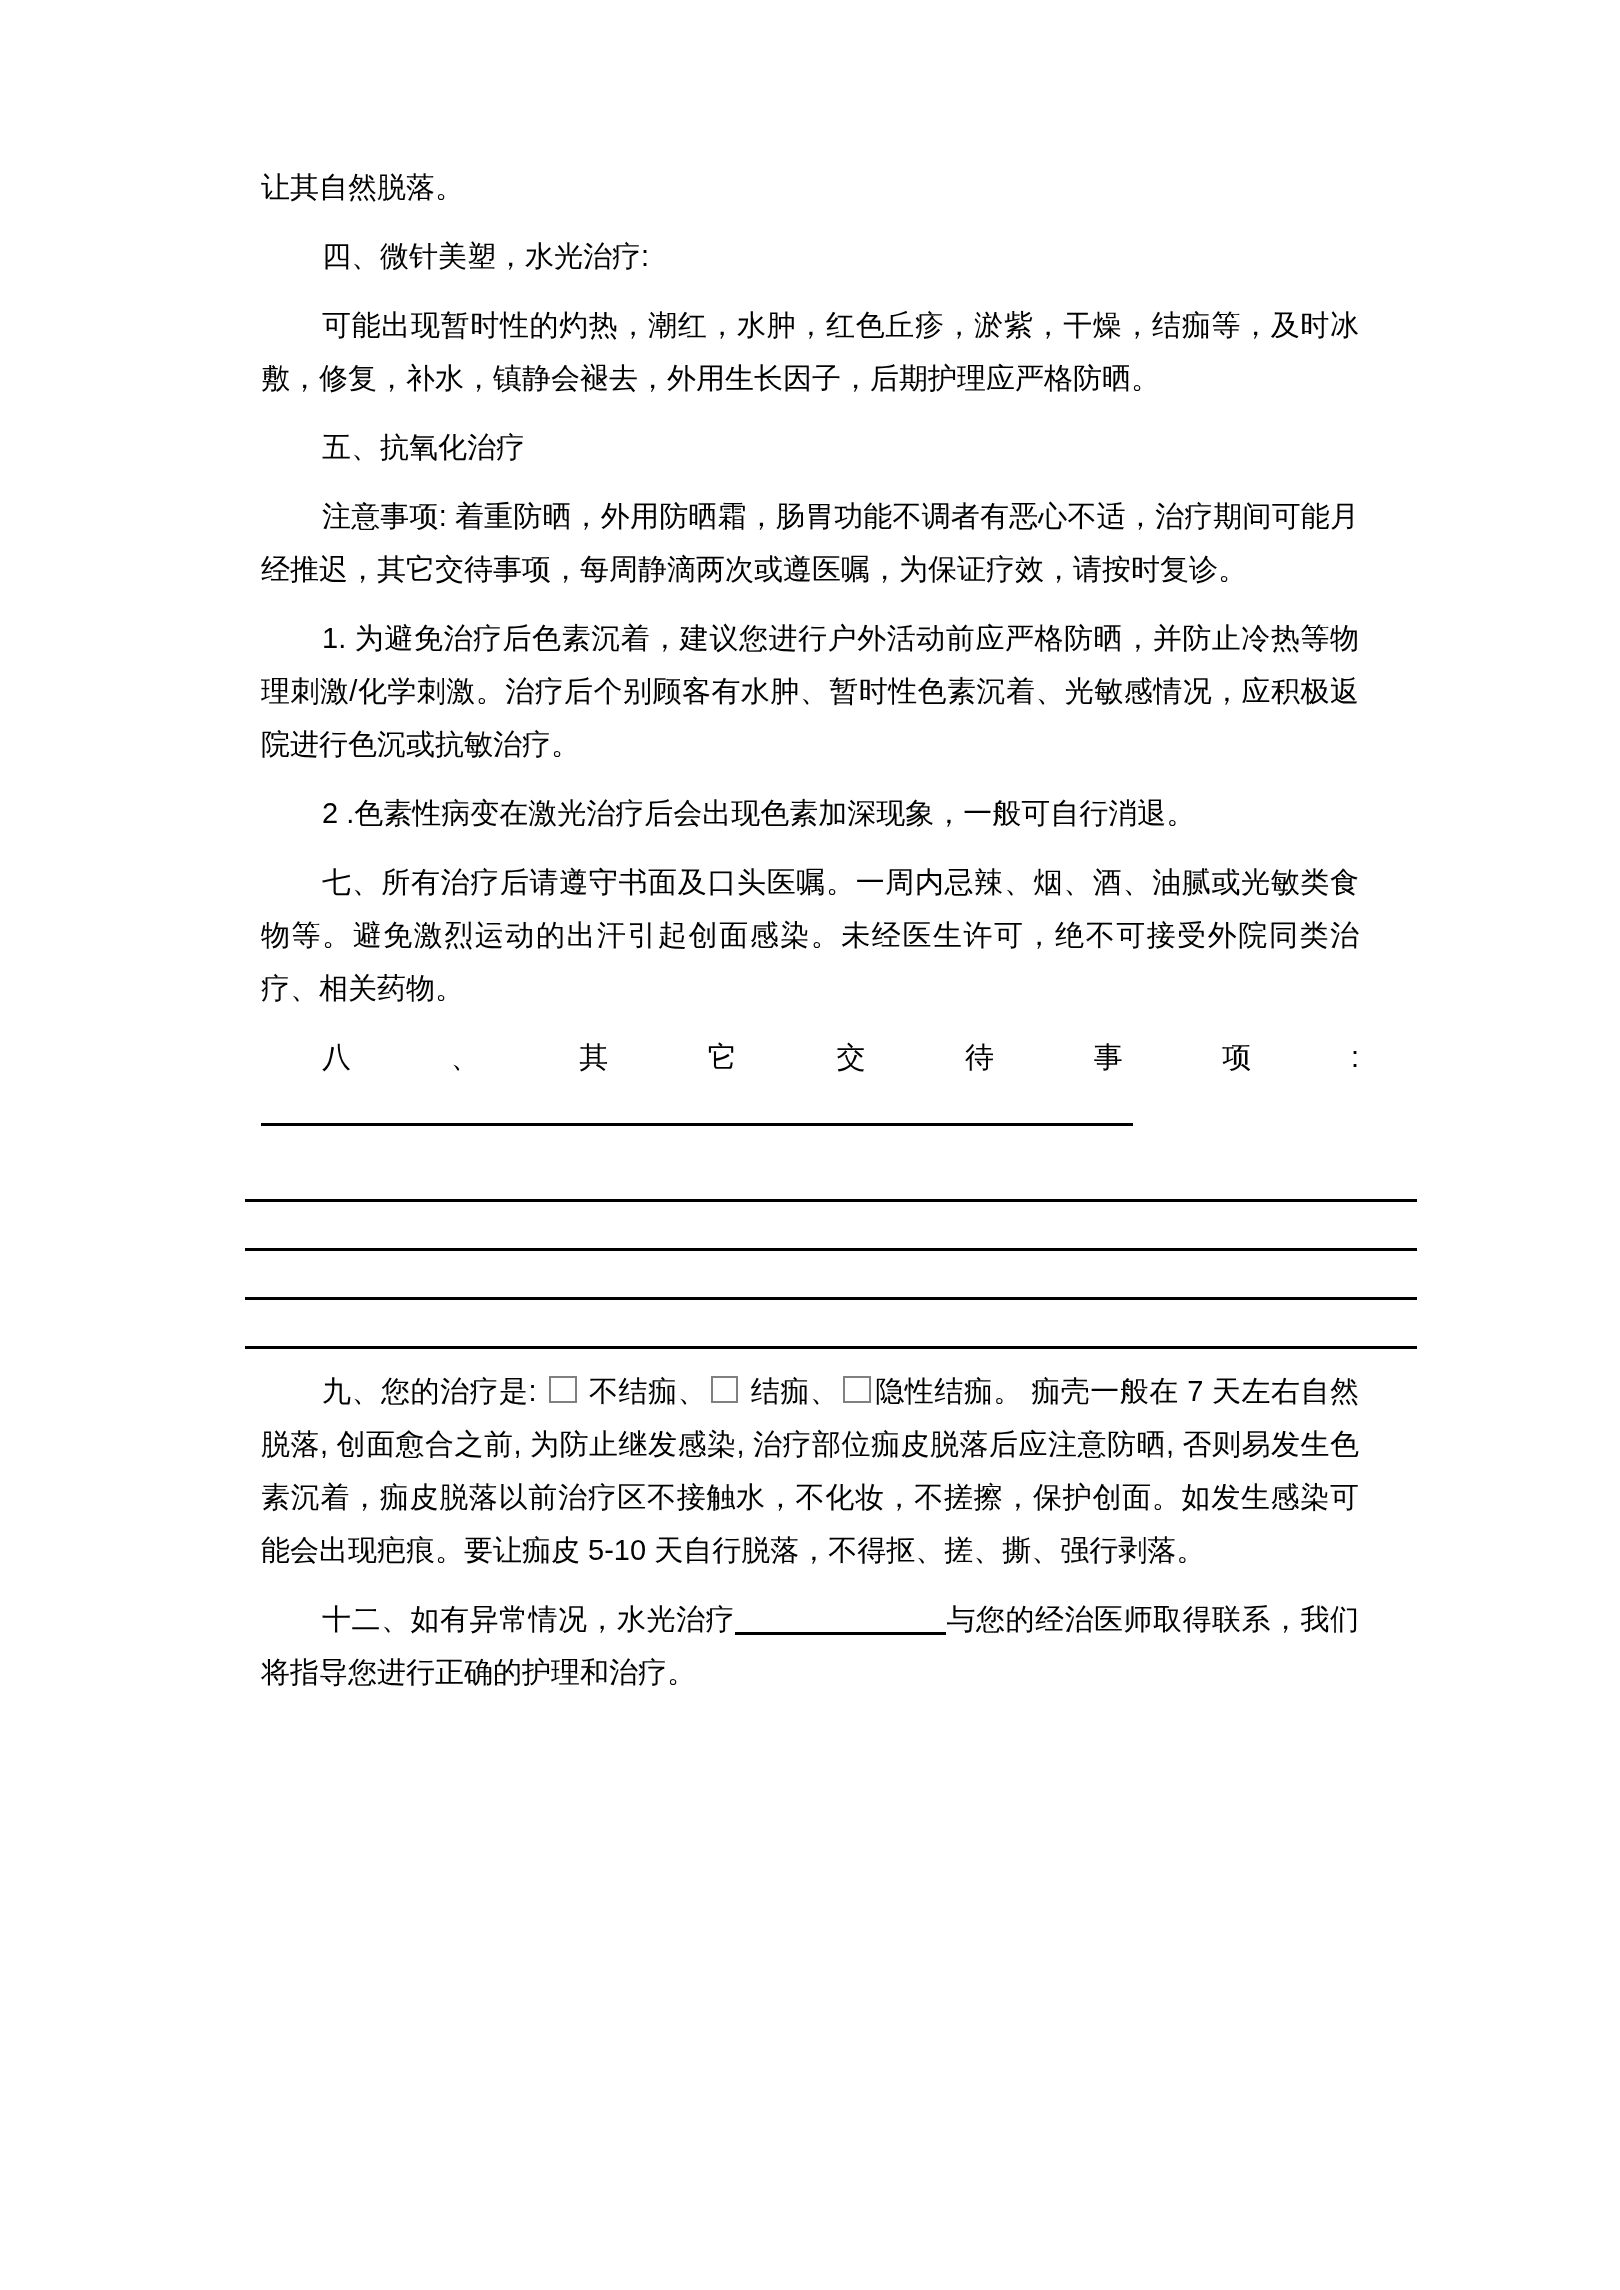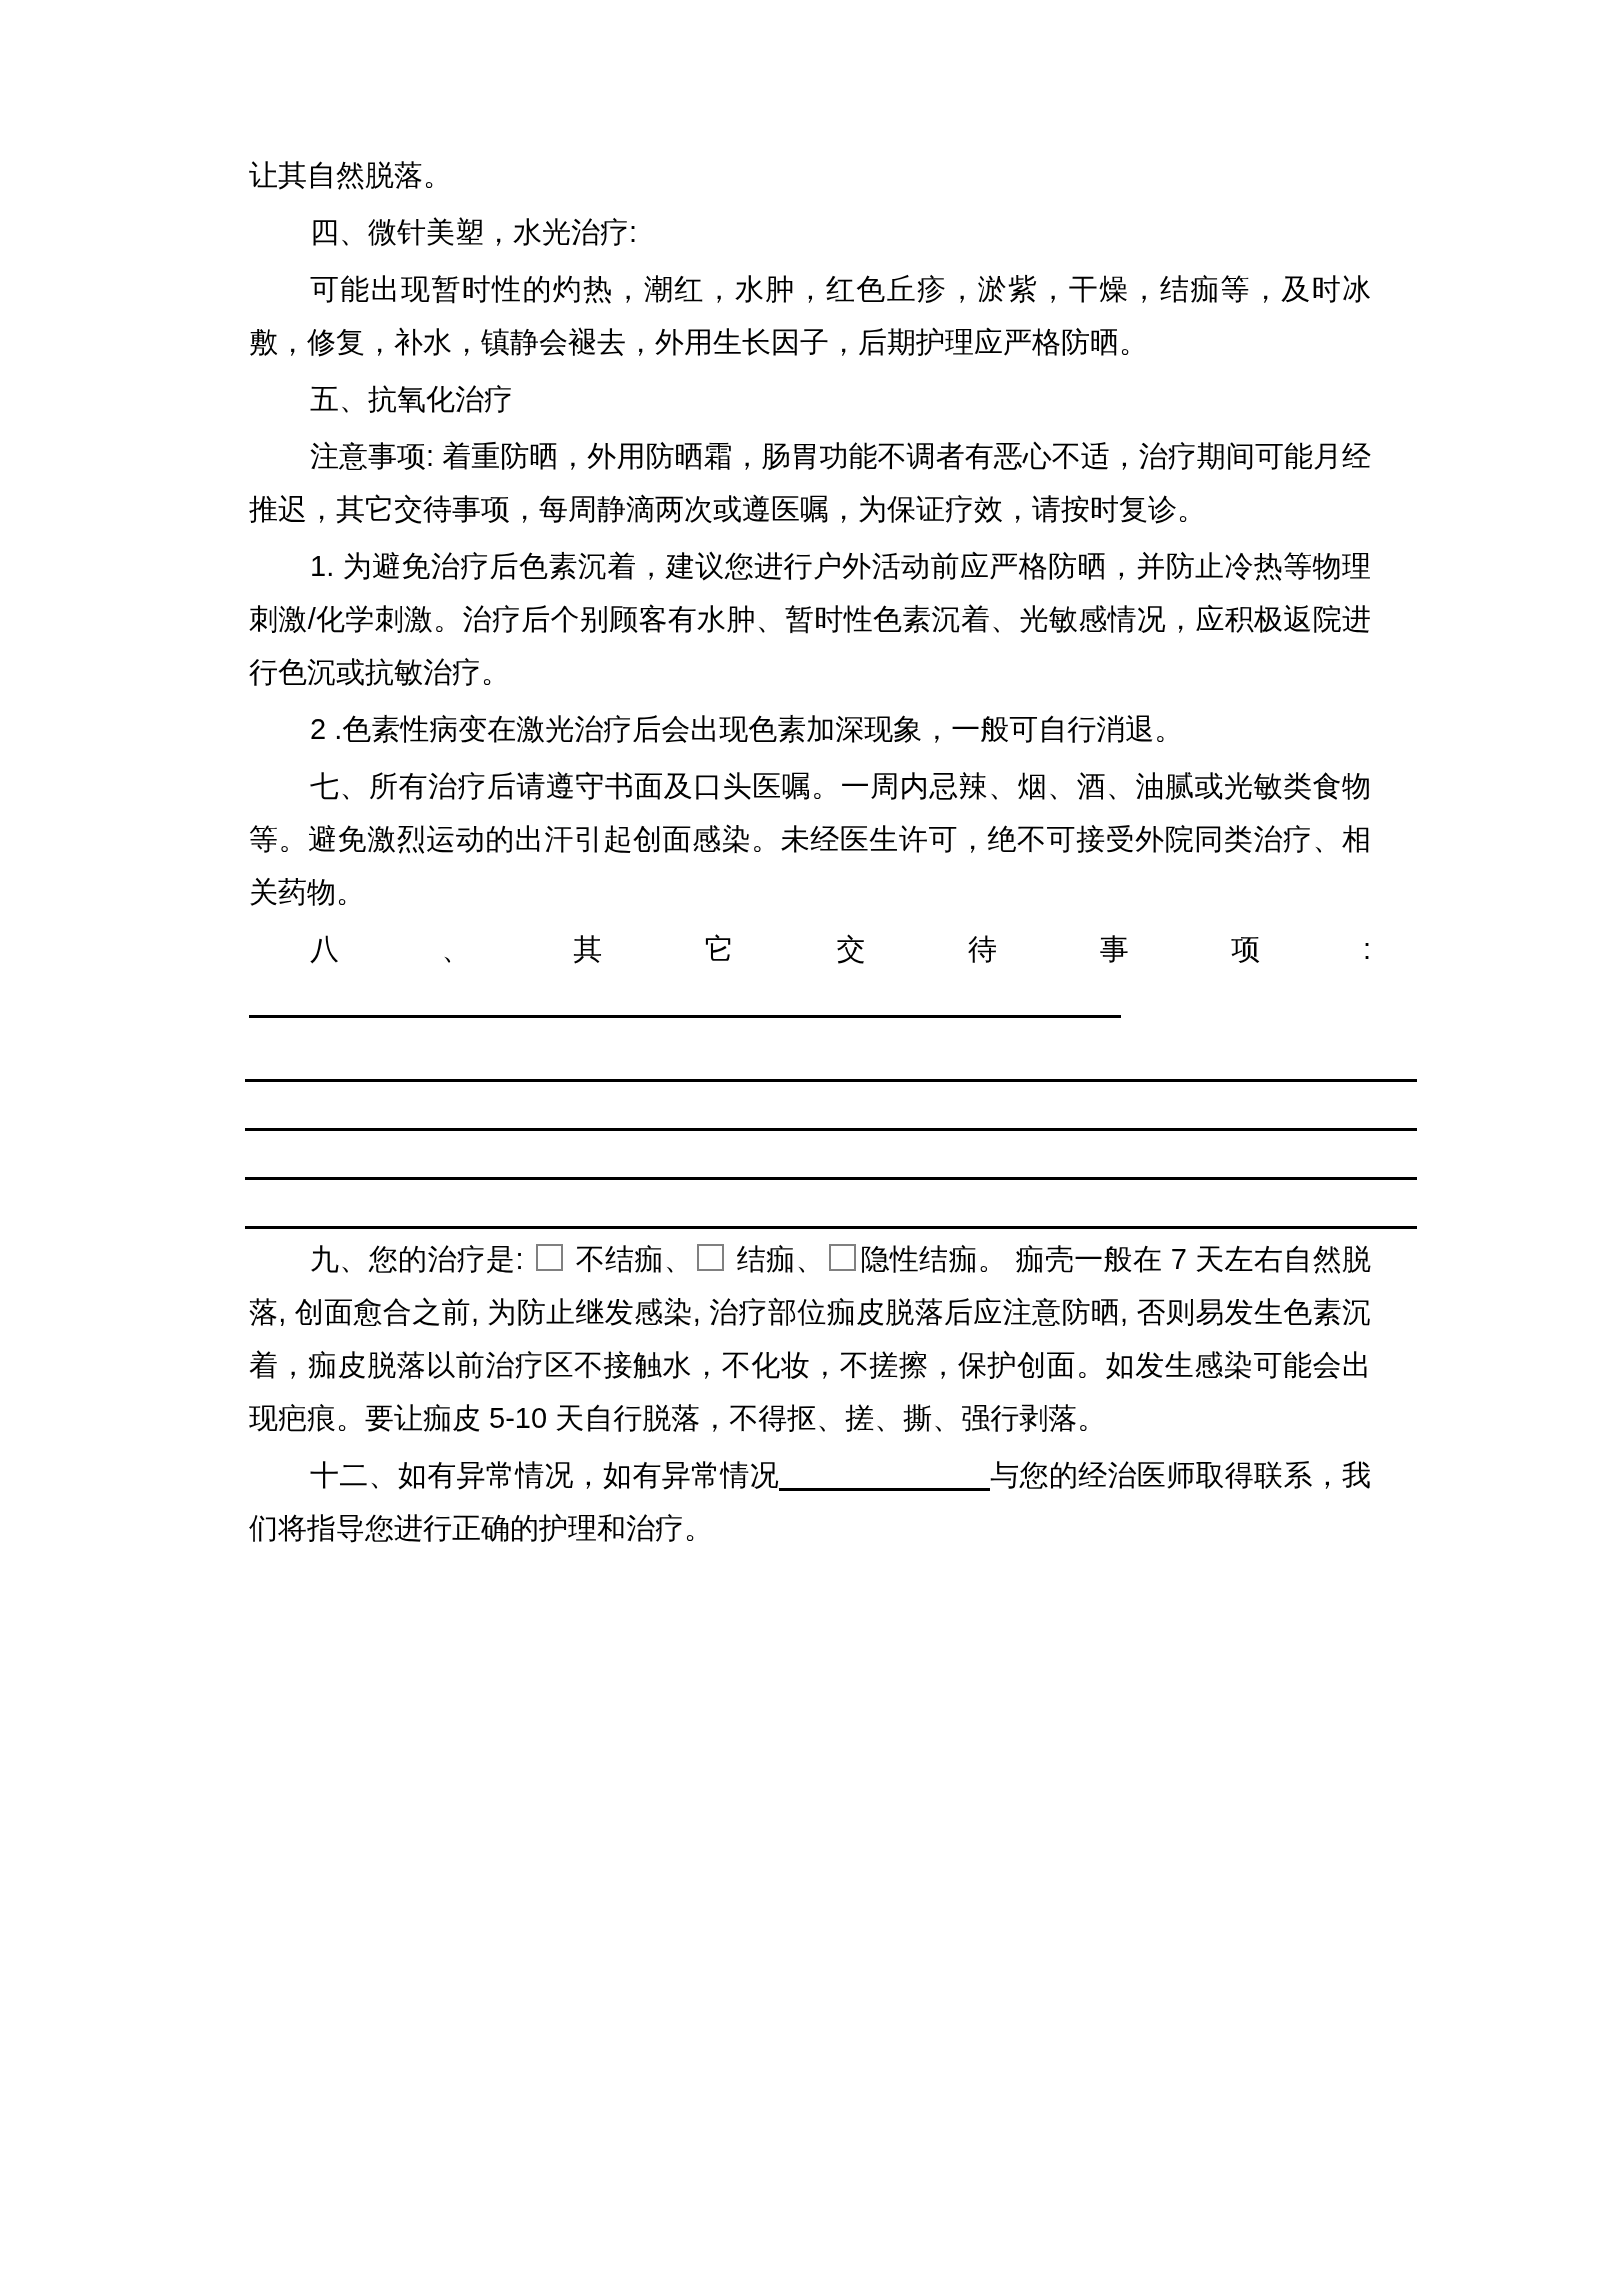--- a/index.html
+++ b/index.html
@@ -8,21 +8,21 @@
     width: 1620px;
     height: 2291px;
     background: #ffffff;
     color: #000000;
     font-family: "Liberation Sans", "DejaVu Sans", sans-serif;
     box-sizing: border-box;
     padding: 145px 245px 0 245px;
     overflow: hidden;
   }
   p.para {
-    margin: 4px;
+    margin: 16px;
     font-size: 29px;
     line-height: 53px;
     text-align: justify;
     word-break: break-all;
   }
   p.para.indent { text-indent: 61px; }
   .b { font-weight: normal; }
   .checkbox {
     display: inline-block;
     width: 23.5px;
@@ -57,16 +57,16 @@
       <p class="para indent"><span>注意事项: 着重防晒，外用防晒霜，肠胃功能不调者有恶心不适，治疗期间可能月经推迟，其它交待事项，每周静滴两次或遵医嘱，为保证疗效，请按时复诊。</span></p>
       <p class="para indent"><span>1. 为避免治疗后色素沉着，建议您进行户外活动前应严格防晒，并防止冷热等物理刺激/化学刺激。治疗后个别顾客有水肿、暂时性色素沉着、光敏感情况，应积极返院进行色沉或抗敏治疗。</span></p>
       <p class="para indent"><span>2 .色素性病变在激光治疗后会出现色素加深现象，一般可自行消退。</span></p>
       <p class="para indent"><span class="b">七、所有治疗后请遵守书面及口头医嘱。</span><span>一周内忌辣、烟、酒、油腻或光敏类食物等。避免激烈运动的出汗引起创面感染。未经医生许可，绝不可接受外院同类治疗、相关药物。</span></p>
       <p class="para indent"><span class="b">八、其它交待事项: </span><span class="uline" style="width: 872px;"></span></p>
       <div class="blank-line"></div>
       <div class="blank-line"></div>
       <div class="blank-line"></div>
       <div class="blank-line"></div>
       <p class="para indent mt"><span class="b">九、您的治疗是:</span><span> </span><span class="checkbox"></span><span> 不结痂、</span><span class="checkbox"></span><span> 结痂、</span><span class="checkbox"></span><span>隐性结痂。 痂壳一般在 7 天左右自然脱落, 创面愈合之前, 为防止继发感染, 治疗部位痂皮脱落后应注意防晒, 否则易发生色素沉着，痂皮脱落以前治疗区不接触水，不化妆，不搓擦，保护创面。如发生感染可能会出现疤痕。要让痂皮 5-10 天自行脱落，不得抠、搓、撕、强行剥落。</span></p>
-      <p class="para indent"><span class="b">十二、如有异常情况</span><span>，如有异常情况</span><span class="uline" style="width: 211px;"></span><span>与您的经治医师取得联系，我们将指导您进行正确的护理和治疗。</span></p>
+      <p class="para indent"><span class="b">十二、如有异常情况</span><span>，水光治疗</span><span class="uline" style="width: 211px;"></span><span>与您的经治医师取得联系，我们将指导您进行正确的护理和治疗。</span></p>
     </div>
 </div>
 
 
 </body></html>

